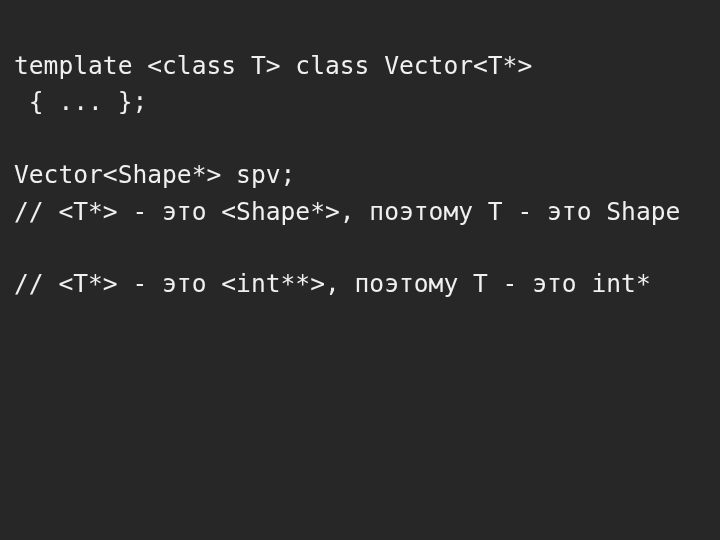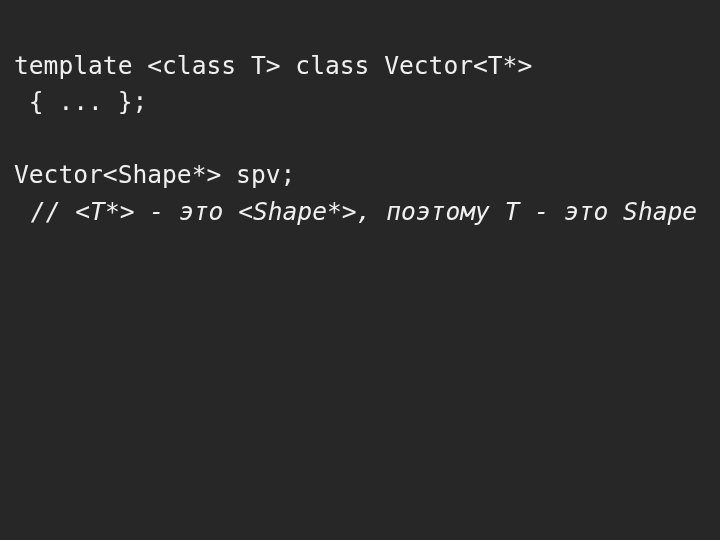--- a/index.html
+++ b/index.html
@@ -33,22 +33,20 @@
     font-family: "DejaVu Sans Mono", "Liberation Mono", monospace;
     font-size: 24.6px;
     line-height: 36.4px;
     color: #f0f0f0;
     white-space: pre;
     letter-spacing: 0px;
     -webkit-font-smoothing: antialiased;
   }
 
   .code-line.comment {
-    font-style: italic;
-    text-align: center;
   }
 
   .code-line.blank {
     color: transparent;
   }
 </style>
 </head>
 <body>
 
 <div id="slide">
@@ -61,16 +59,17 @@
 
     <div class="code-line blank"> </div>
 
     <div class="code-line">Vector&lt;Shape*&gt; spv;</div>
 
     <div class="code-line comment">// &lt;T*&gt; - это &lt;Shape*&gt;, поэтому T - это Shape</div>
 
     <div class="code-line blank"> </div>
 
 
+    <div class="code-line comment">// &lt;T*&gt; - это &lt;int**&gt;, поэтому T - это int*</div>
 
   </div>
 
 </div>
 
 </body></html>

